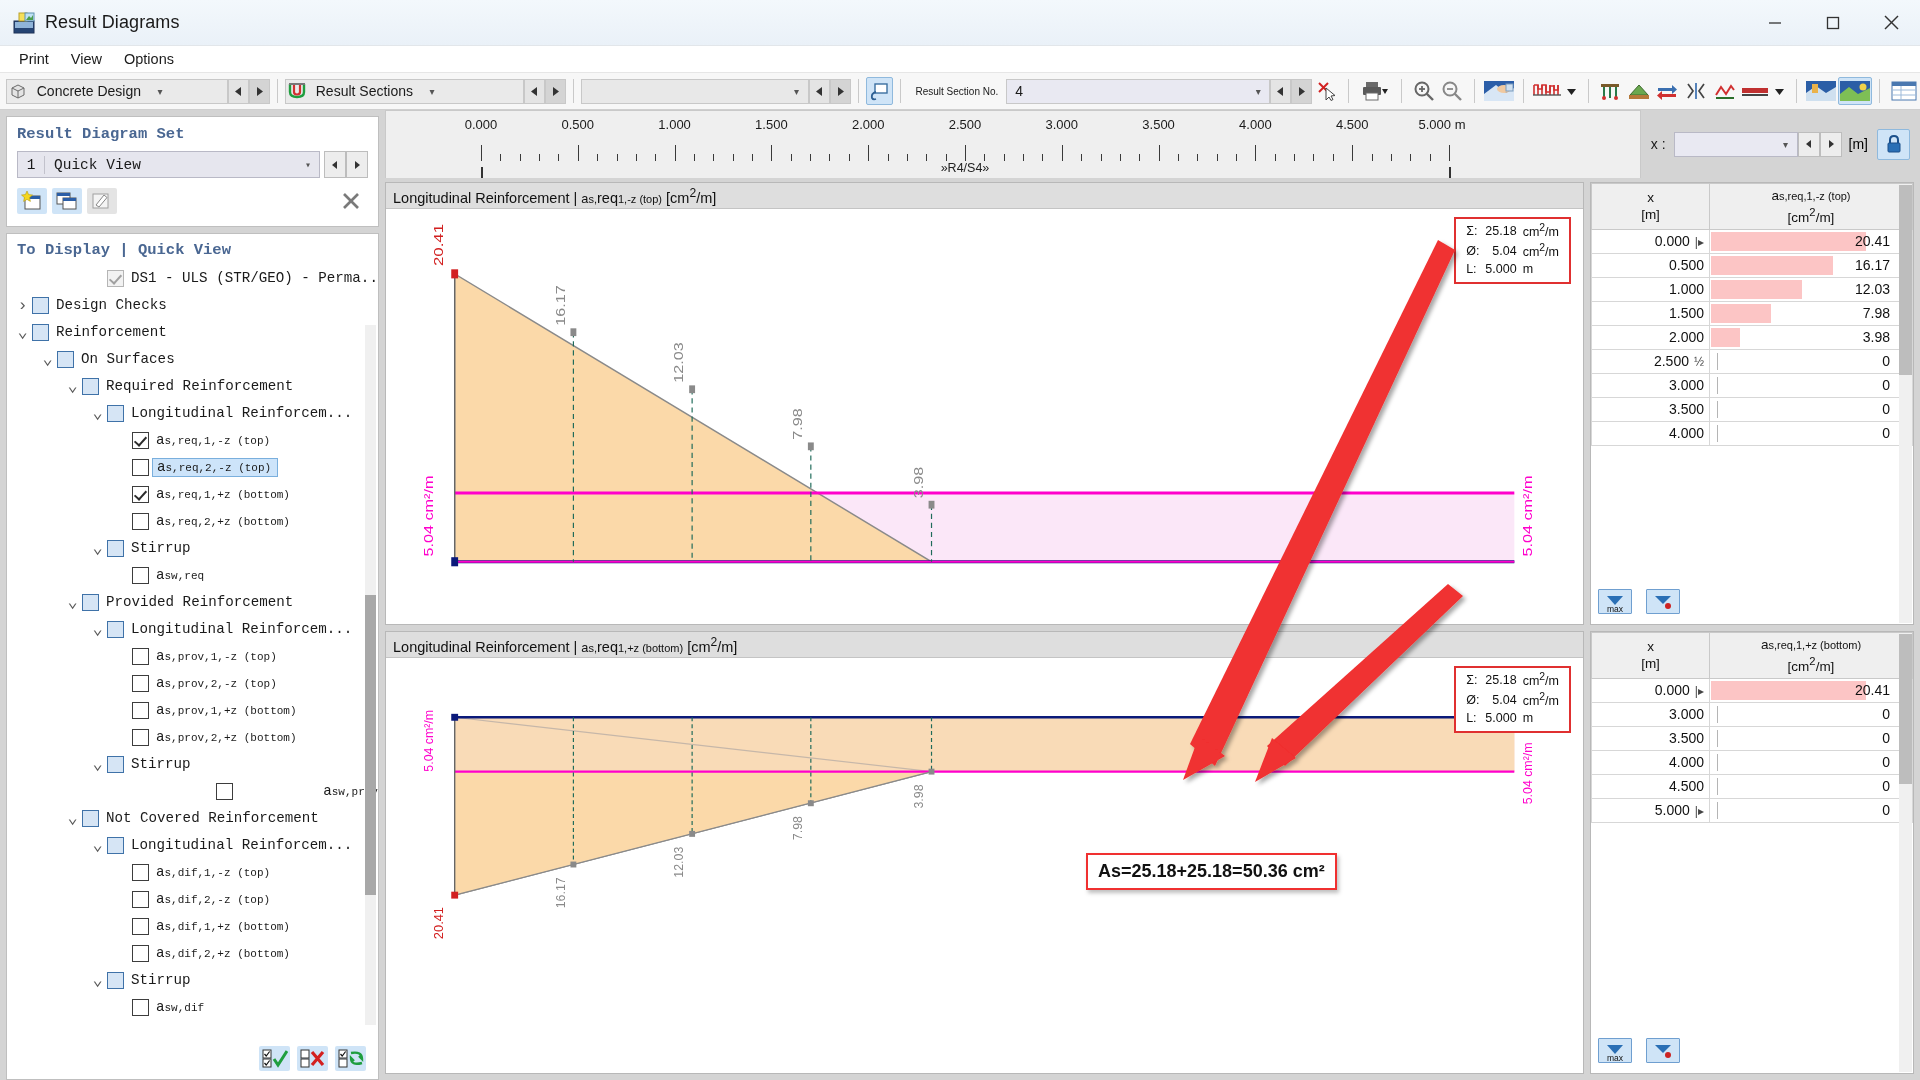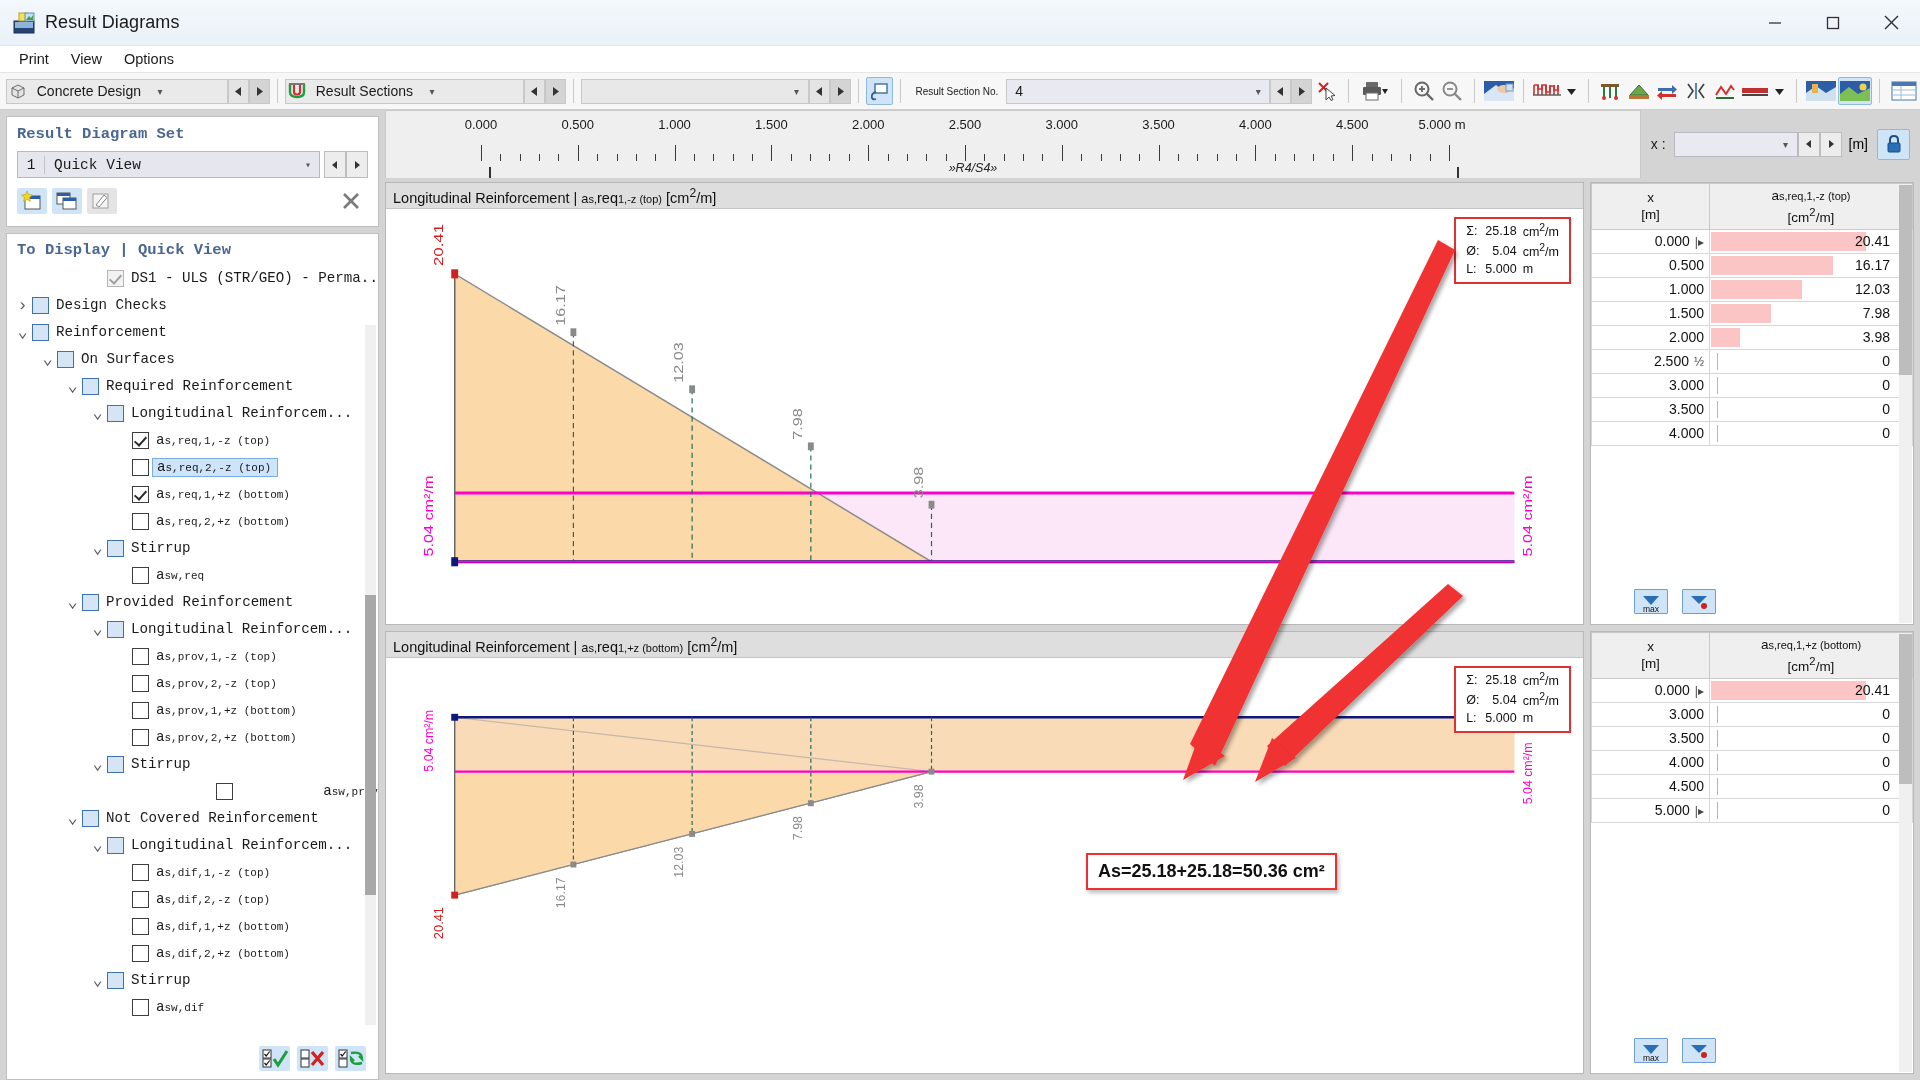--- a/index.html
+++ b/index.html
@@ -154,21 +154,21 @@
   }
   .ruler {
     flex: 1; background: #efefef; height: 68px; position: relative; overflow: hidden;
     border: 1px solid #c9c9c9; border-bottom: none;
   }
   .ruler-label { position: absolute; top: 6px; font-size: 13px; color: #1a1a1a; transform: translateX(-50%); }
   .tickline { position: absolute; left: 0; right: 0; top: 34px; height: 20px; }
   .tick { position: absolute; top: 0; width: 1px; background: #3a3a3a; }
   .tick.maj { height: 16px; }
   .tick.min { height: 7px; top: 9px; }
-  .secbar { position: absolute; left: 8px; top: 50px; height: 22px; font-style: italic; }
+  .secbar { position: absolute; left: 0; top: 50px; height: 22px; }
   .secbar-cap { position: absolute; top: 6px; width: 2px; height: 16px; background: #333; }
   .secbar-txt { position: absolute; top: 0px; font-size: 12.5px; color: #222; transform: translateX(-50%); }
 
   .xctrl { display: flex; align-items: center; height: 68px; padding-left: 10px; padding-right: 4px; background: #d4d4d4; }
   .xctrl-lbl { font-size: 14px; color: #1a1a1a; margin-right: 8px; }
   .xctrl-combo { width: 124px; height: 25px; background: #e9e9f2; border: 1px solid #b9b9c6; display: flex; align-items: center; }
   .xctrl-unit { font-size: 14px; margin: 0 9px 0 7px; }
   .lockbtn { width: 33px; height: 31px; background: #cfe4f7; border: 1px solid #8fb9dd; display:flex;align-items:center;justify-content:center; border-radius:2px; }
 
   .diagrams { flex: 1; display: flex; flex-direction: column; min-height: 0; gap: 6px; }
@@ -217,21 +217,21 @@
     height: 24px; padding: 0 5px; position: relative;
   }
   .rt td.xcol { text-align: right; width: 118px; }
   .rt td.vcol { text-align: right; padding-right: 22px; }
   .bar { position: absolute; left: 1px; top: 2px; bottom: 2px; background: #fcc5c5; }
   .zline { position: absolute; left: 7px; top: 3px; bottom: 3px; width: 1px; background: #b5b5b5; }
   .vtxt { position: relative; }
   .flags { position: absolute; right: 3px; top: 3px; width: 9px; height: 18px; display:flex; flex-direction: column; gap: 2px; }
   .flag { width: 9px; height: 8px; }
   .xmark { margin-left: 5px; color: #444; font-size: 12px; }
-  .tbl-footer { margin-top: auto; display: flex; align-items: flex-start; gap: 14px; padding: 7px 0 10px 7px; margin-left: 36px; }
+  .tbl-footer { margin-top: auto; display: flex; align-items: flex-start; gap: 14px; padding: 7px 0 10px 7px; }
   .tf-btn { width: 34px; height: 25px; background: #cfe4f7; border: 1px solid #6f9fd0; display:flex; align-items:center; justify-content:center; position: relative; border-radius: 1px; }
   .tf-max { position: absolute; bottom: -1px; left: 0; right: 0; font-size: 8.5px; text-align: center; color: #111; }
   .tbl-scroll { position: absolute; right: 1px; top: 1px; width: 13px; bottom: 1px; background: #f0f0f0; }
   .tbl-thumb { position: absolute; right: 1px; top: 2px; width: 13px; height: 180px; background: #bdbdbd; }
 
   .vlabel-pink { fill: #ff00cc; font-size: 12.5px; }
   .vlabel-red { fill: #d22020; font-size: 13px; }
   .vlabel-gray { fill: #8a8a8a; font-size: 12.5px; }
 </style>
 </head>

